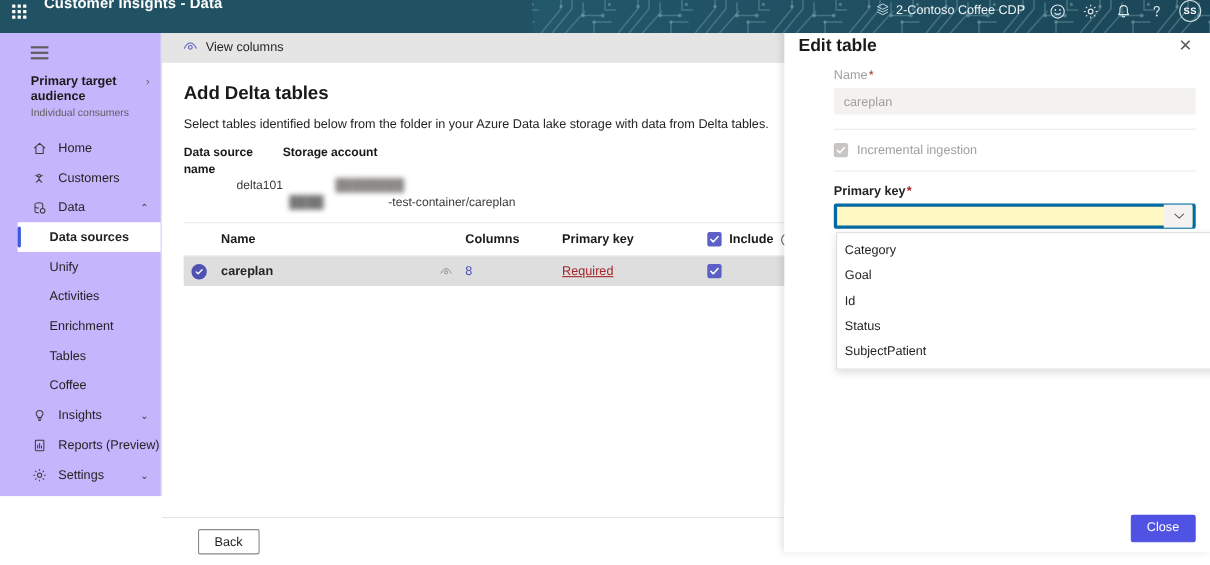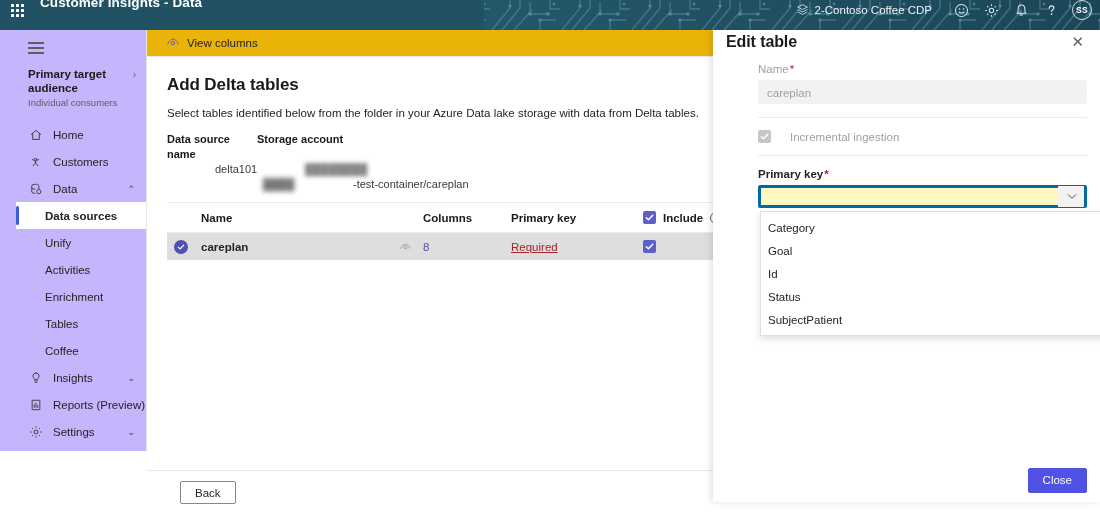--- a/index.html
+++ b/index.html
@@ -98,21 +98,21 @@
     content:""; position:absolute; left:0; top:4px; width:2.5px; height:19px; background:#3b5bdb; border-radius:2px;
   }
 
   
   .main {
     position:absolute; top:30px; left:147px; width:953px; height:484px;
     background:#ffffff;
   }
   .cmdbar {
     height:27px; border-bottom:1px solid #e6e6e6; display:flex; align-items:center;
-    padding-left:14px; background:#eab308;
+    padding-left:14px; background:#e5e5e5;
   }
   .cmd-btn { display:flex; align-items:center; gap:7px; font-size:11.5px; color:#242424; cursor:pointer; padding:3px 5px; border-radius:2px;}
 
   .content { padding:18px 0 0 20px; }
   .page-title { font-size:17px; font-weight:600; color:#1b1a19; margin:0 0 12px 0; letter-spacing:-0.1px;}
   .page-desc { font-size:11.5px; color:#242424; margin-bottom:13px; }
 
   .meta-grid { font-size:11px; margin-bottom:10px; line-height:15px; }
   .meta-head { font-weight:700; color:#1b1a19; display:flex; }
   .meta-head span:first-child { width:90px; }
@@ -179,21 +179,21 @@
   .panel-body { padding:12px 13px 0 13px;margin-left:32px; }
   .fld { margin-bottom:13px; }
   .fld-label { font-size:11.5px; color:#a19f9d; margin-bottom:5px; }
   .fld-label.on { color:#242424; font-weight:700; }
   .req { color:#a4262c; margin-left:1px; }
   .inp-disabled {
     width:100%; height:24px; background:#f3f2f1; border:1px solid #f3f2f1; border-radius:2px;
     color:#a19f9d; font-size:11.5px; padding:0 8px; line-height:24px;
   }
   .sep { height:1px; background:#edebe9; margin:0 0 12px 0; }
-  .chk-row { display:flex; align-items:center; gap:19px; margin-bottom:12px; }
+  .chk-row { display:flex; align-items:center; gap:8px; margin-bottom:12px; }
   .cb-dis {
     width:13px; height:13px; border-radius:2px; background:#c8c6c4;
     display:flex; align-items:center; justify-content:center; flex:0 0 13px;
   }
   .chk-label { font-size:11.5px; color:#a19f9d; }
 
   .combo {
     position:relative; width:100%; height:23px;
     border:3px solid #0369a1; border-radius:2px; background:#fef9c3;
     display:flex; align-items:center;

